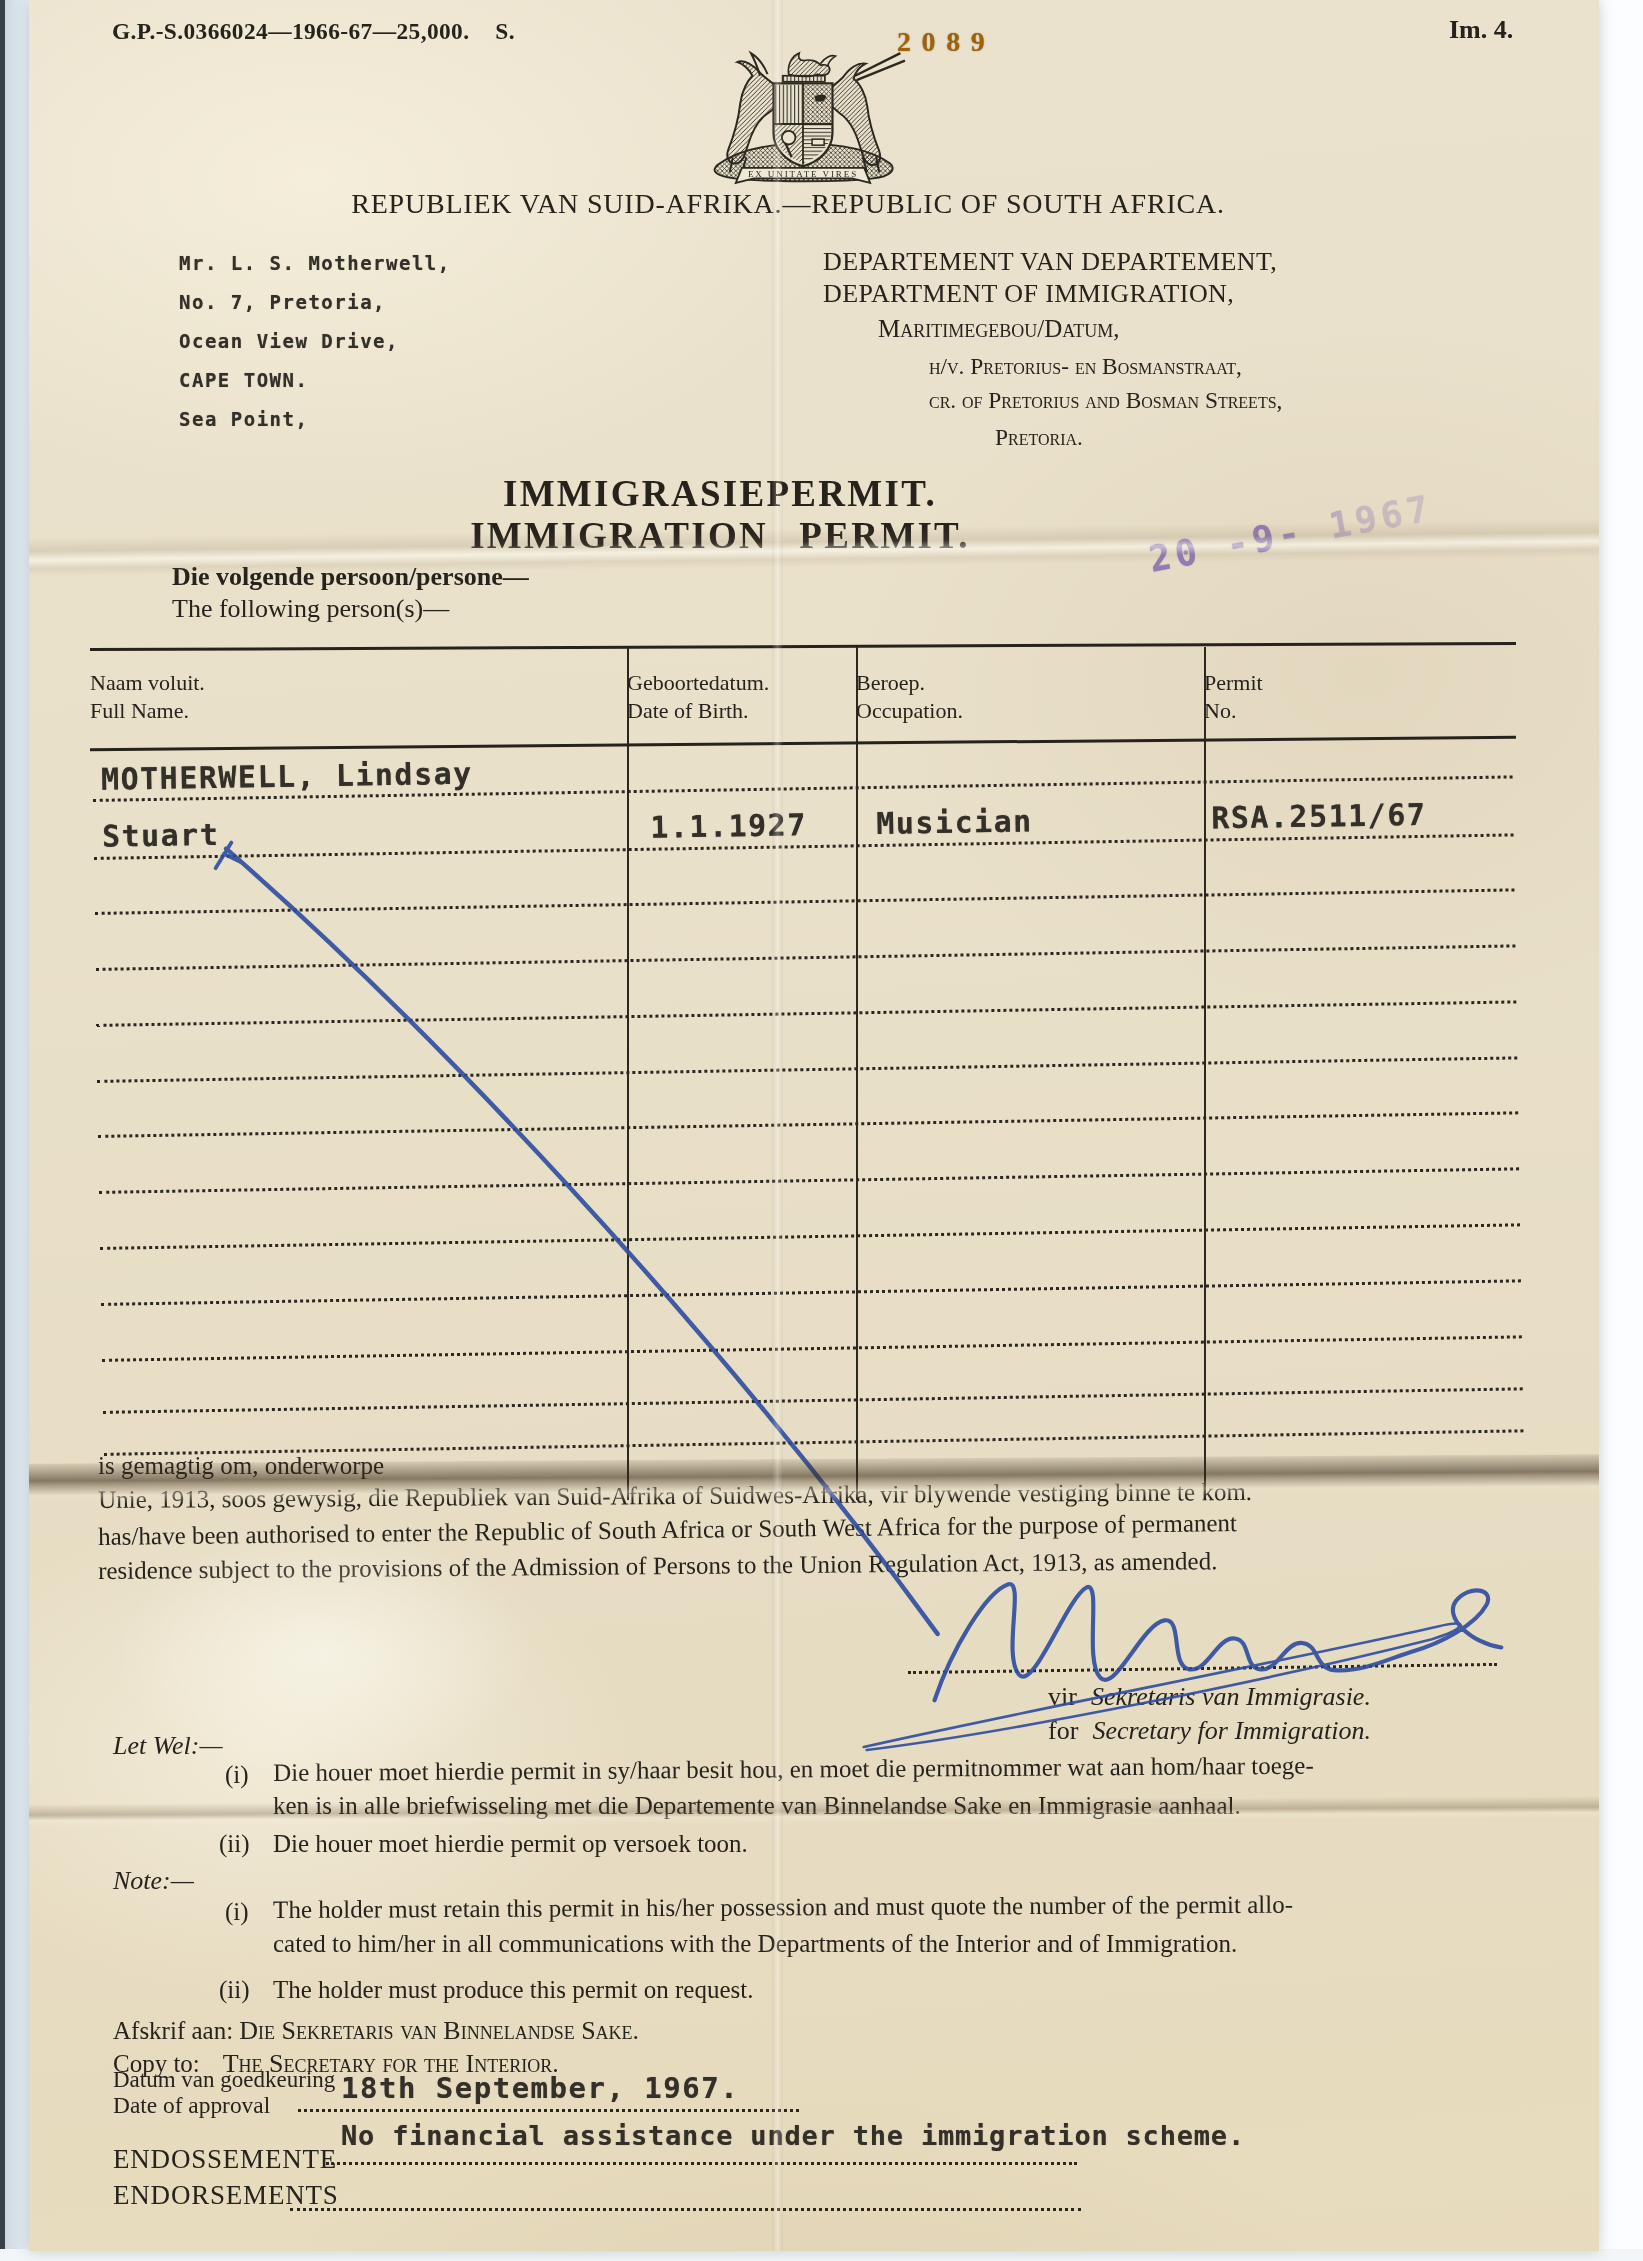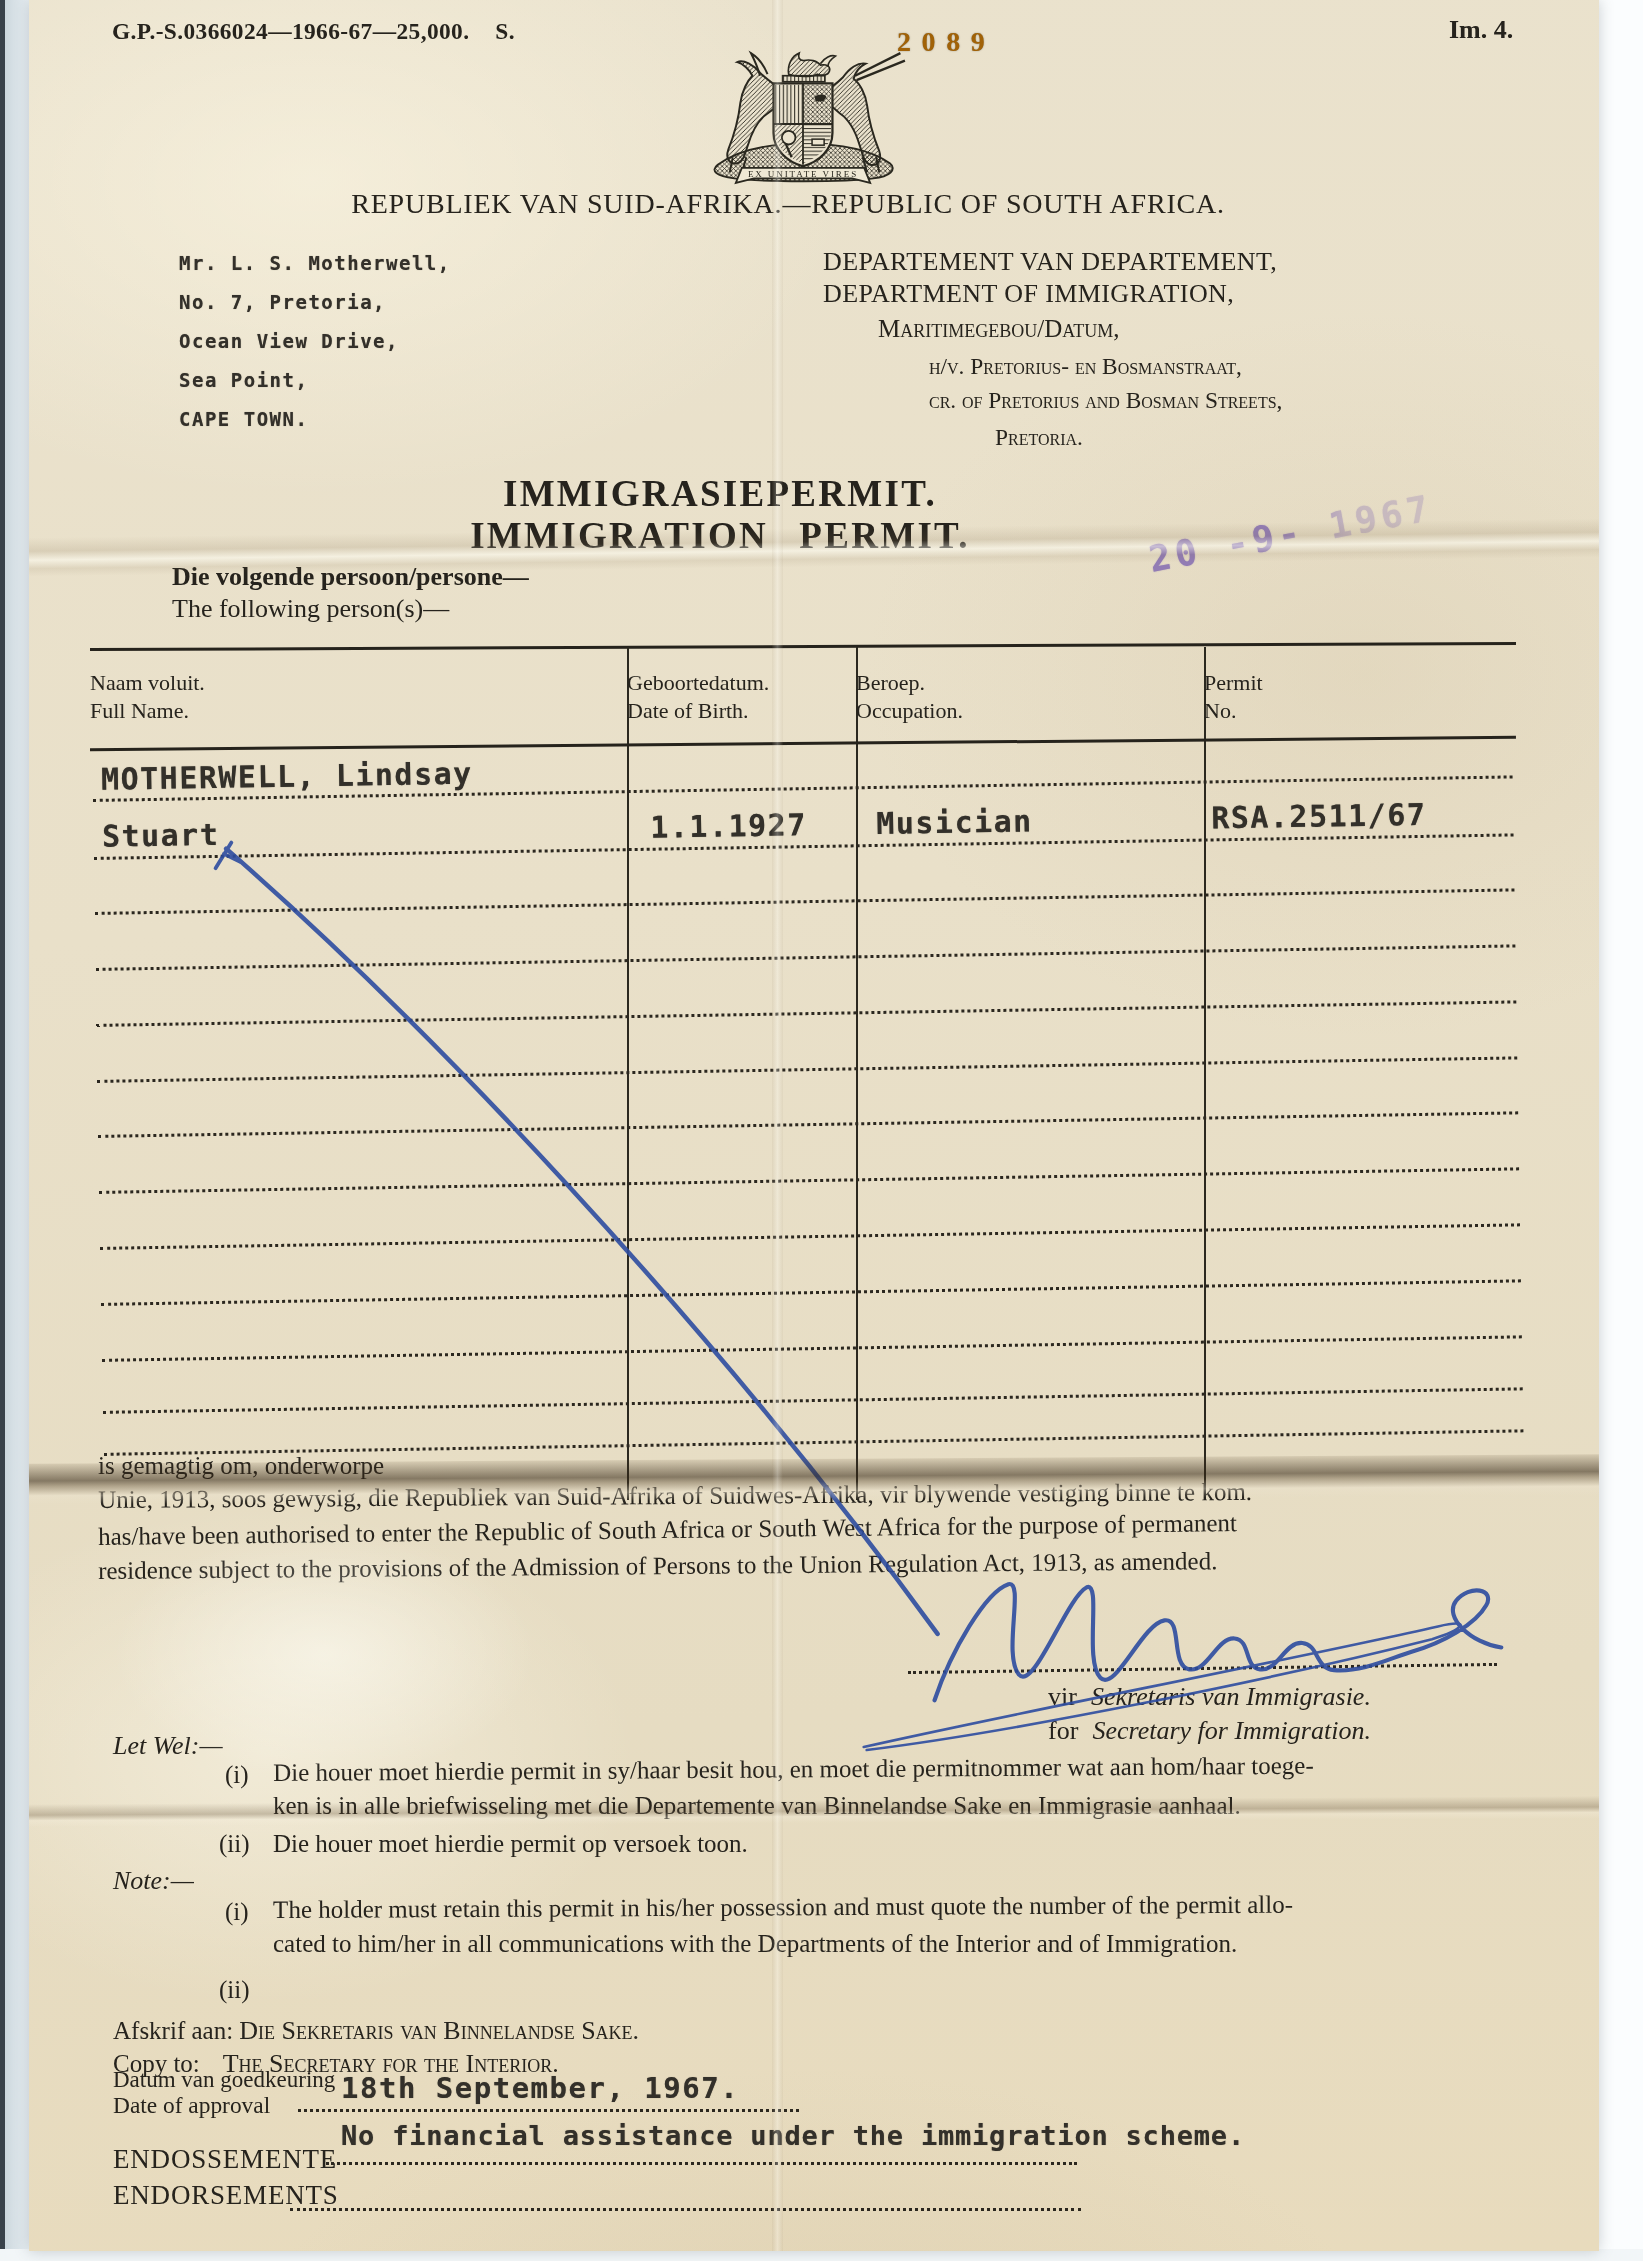--- a/index.html
+++ b/index.html
@@ -134,22 +134,22 @@
       </g>
     </svg>
   </div>
 
   <div class="abs ser" style="left:313px;top:188px;width:950px;text-align:center;font-size:28px;letter-spacing:0.8px;">REPUBLIEK VAN SUID-AFRIKA.—REPUBLIC OF SOUTH AFRICA.</div>
 
   <div class="abs mono" style="left:179px;top:244px;font-size:19px;line-height:39px;letter-spacing:1.5px;">
     <div>Mr. L. S. Motherwell,</div>
     <div>No. 7, Pretoria,</div>
     <div>Ocean View Drive,</div>
+    <div>CAPE TOWN.</div>
     <div>Sea Point,</div>
-    <div>CAPE TOWN.</div>
   </div>
 
   <div class="abs ser" style="left:823px;top:247px;font-size:26px;letter-spacing:0.4px;">DEPARTEMENT VAN DEPARTEMENT,</div>
   <div class="abs ser" style="left:823px;top:279px;font-size:26px;letter-spacing:0.4px;">DEPARTMENT OF IMMIGRATION,</div>
   <div class="abs ser sc" style="left:878px;top:315px;font-size:25px;">Maritimegebou/Datum,</div>
   <div class="abs ser sc" style="left:929px;top:353px;font-size:23.4px;">h/v. Pretorius- en Bosmanstraat,</div>
   <div class="abs ser sc" style="left:929px;top:387px;font-size:23.4px;">cr. of Pretorius and Bosman Streets,</div>
   <div class="abs ser sc" style="left:995px;top:424px;font-size:23.4px;">Pretoria.</div>
 
   <div class="abs ser" style="left:343px;top:472px;width:754px;text-align:center;font-size:37px;font-weight:bold;letter-spacing:2.3px;">IMMIGRASIEPERMIT.</div>
@@ -224,20 +224,21 @@
   <div class="abs ser" style="left:273px;top:1759px;width:1251px;font-size:25px;transform:rotate(-0.4deg);transform-origin:0 0;">Die houer moet hierdie permit in sy/haar besit hou, en moet die permitnommer wat aan hom/haar toege-</div>
   <div class="abs ser" style="left:273px;top:1792px;width:1251px;font-size:25px;">ken is in alle briefwisseling met die Departemente van Binnelandse Sake en Immigrasie aanhaal.</div>
   <div class="abs ser" style="left:219px;top:1830px;font-size:25px;">(ii)</div>
   <div class="abs ser" style="left:273px;top:1830px;width:1251px;font-size:25px;">Die houer moet hierdie permit op versoek toon.</div>
 
   <div class="abs ser it" style="left:113px;top:1866px;font-size:26px;">Note:—</div>
   <div class="abs ser" style="left:225px;top:1898px;font-size:25px;">(i)</div>
   <div class="abs ser" style="left:273px;top:1896px;width:1251px;font-size:25px;transform:rotate(-0.3deg);transform-origin:0 0;">The holder must retain this permit in his/her possession and must quote the number of the permit allo-</div>
   <div class="abs ser" style="left:273px;top:1930px;width:1251px;font-size:25px;">cated to him/her in all communications with the Departments of the Interior and of Immigration.</div>
   <div class="abs ser" style="left:219px;top:1976px;font-size:25px;">(ii)</div>
+  <div class="abs ser" style="left:273px;top:1976px;width:1251px;font-size:25px;">The holder must produce this permit on request.</div>
 
   <div class="abs ser" style="left:113px;top:2016px;font-size:25px;">
     <span>Afskrif aan:</span>
     <span class="sc" style="font-size:26px;">Die Sekretaris van Binnelandse Sake.</span>
   </div>
   <div class="abs ser" style="left:113px;top:2049px;font-size:25px;">
     <span>Copy to:</span>
     <span class="sc" style="margin-left:16.6px;font-size:26px;">The Secretary for the Interior.</span>
   </div>
 

